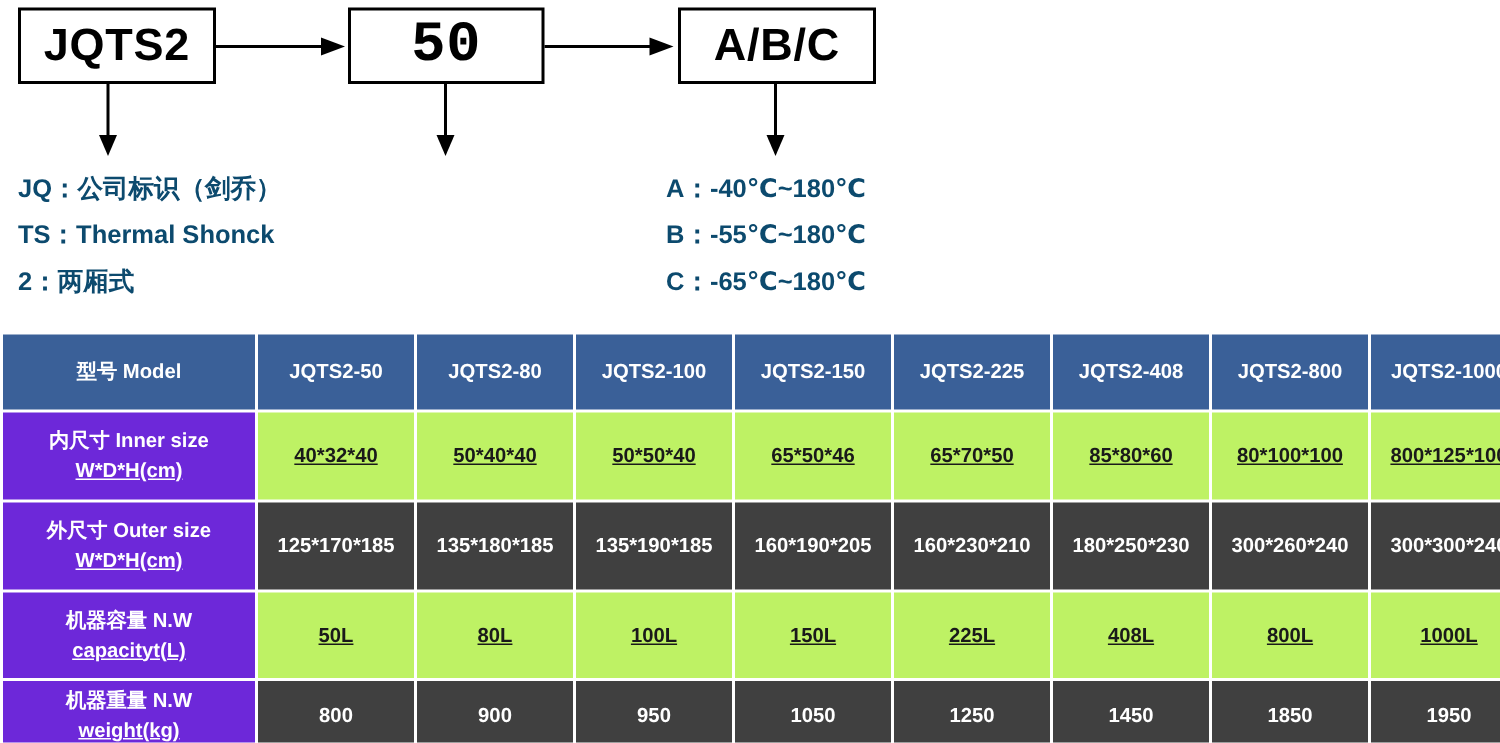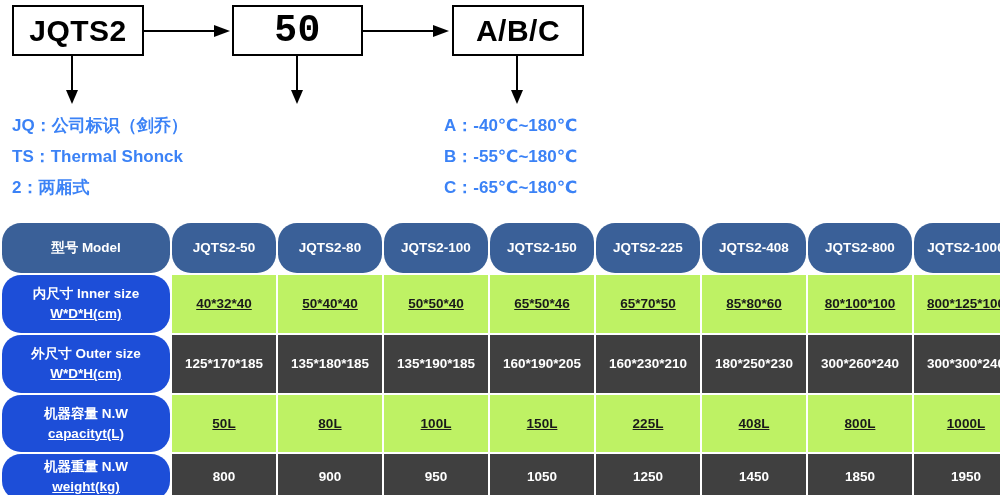--- a/index.html
+++ b/index.html
@@ -76,21 +76,21 @@
   #ad3 { left: 511px; top: 90px; }
 
   .legend-col { position: absolute; }
   #legend-left  { left: 12px;  top: 110px; width: 215px; }
   #legend-mid   { left: 228px; top: 110px; width: 200px; }
   #legend-right { left: 444px; top: 110px; width: 250px; }
 
   .legend-line {
     font-size: 17px;
     font-weight: 700;
-    color: #3b82f6;
+    color: #0c4a6e;
     line-height: 31px;
     white-space: nowrap;
   }
 
   
   #spec-table {
     position: absolute;
     left: 0; top: 221px;
     width: 1000px;
     border-collapse: separate;
@@ -106,28 +106,26 @@
     line-height: 1.45;
   }
   .col-label { width: 168px; }
   .col-data  { width: 104px; }
 
   td.hdr {
     background: #3a6098;
     color: #ffffff;
     height: 50px;
     font-size: 15px;
-    border-radius: 19px;
   }
   td.rowlabel {
-    background: #1d4ed8;
+    background: #6d28d9;
     color: #ffffff;
     font-size: 14.5px;
     padding: 4px 2px;
-    border-radius: 19px;
   }
   td.cell-white {
     background: #bef264;
     color: #1a1a1a;
     text-decoration: underline;
   }
   td.cell-blue {
     background: #404040;
     color: #ffffff;
   }

